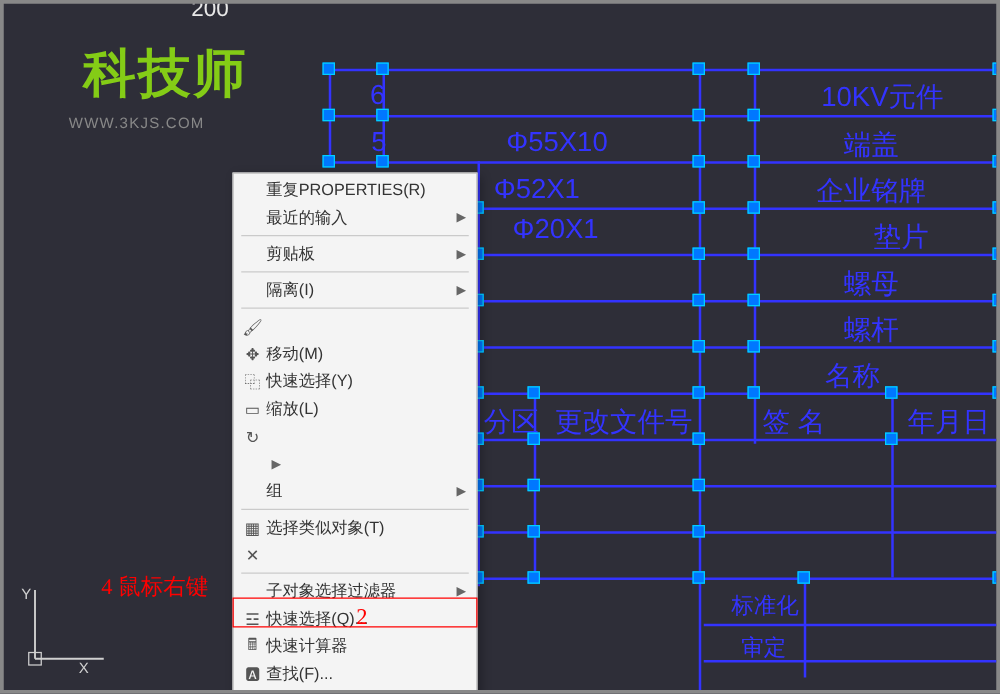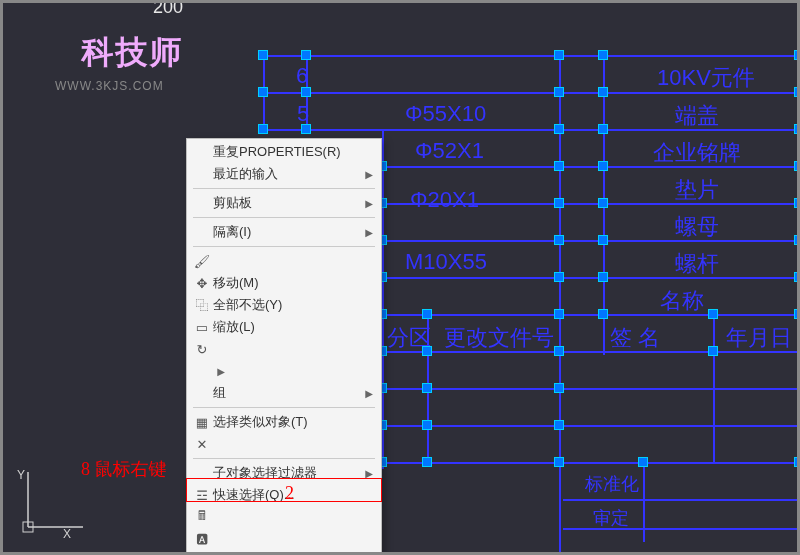--- a/index.html
+++ b/index.html
@@ -15,23 +15,23 @@
   .watermark {
     position: absolute;
     top: 28px;
     left: 52px;
     width: 155px;
     height: 70px;
     z-index: 5;
     text-align: center;
   }
   .watermark .logo {
-    font-size: 32px;
+    font-size: 42px;
     font-weight: bold;
-    color: #f0abfc;
+    color: #84cc16;
     letter-spacing: 2px;
   }
   .watermark .url {
     font-size: 12px;
     color: #888;
     text-align: left;
     letter-spacing: 1px;
     margin-top: 4px;
   }
   .drawing {
@@ -161,29 +161,28 @@
   <div class="vline" style="left:710px;top:311px;height:148px"></div>
   <div class="vline" style="left:796px;top:52px;height:500px"></div>
 
   <span class="cad-text" style="left:293px;top:60px">6</span>
   <span class="cad-text" style="left:654px;top:60px">10KV元件</span>
 
   <span class="cad-text" style="left:294px;top:98px">5</span>
   <span class="cad-text" style="left:402px;top:98px">Φ55X10</span>
   <span class="cad-text" style="left:672px;top:98px">端盖</span>
 
-  <span class="cad-text" style="left:412px;top:135px">Φ52X1</span>
+  <span class="cad-text" style="left:392px;top:135px">Φ52X1</span>
   <span class="cad-text" style="left:650px;top:135px">企业铭牌</span>
 
-  <span class="cad-text" style="left:407px;top:184px">Φ20X1</span>
-  <span class="cad-text" style="left:672px;top:172px">垫片</span>
+  <span class="cad-text" style="left:407px;top:167px">Φ20X1</span>
+  <span class="cad-text" style="left:696px;top:172px">垫片</span>
 
   <span class="cad-text" style="left:672px;top:209px">螺母</span>
 
-  <span class="cad-text" style="left:402px;top:246px">M10X55</span>
   <span class="cad-text" style="left:672px;top:246px">螺杆</span>
 
   <span class="cad-text" style="left:657px;top:283px">名称</span>
 
   <span class="cad-text" style="left:384px;top:320px">分区</span>
   <span class="cad-text" style="left:441px;top:320px">更改文件号</span>
   <span class="cad-text" style="left:607px;top:320px">签 名</span>
   <span class="cad-text" style="left:723px;top:320px">年月日</span>
 
   <span class="cad-text" style="left:582px;top:469px;font-size:18px">标准化</span>
@@ -271,21 +270,21 @@
       <span class="ico">🖌</span>
       <span class="arrow"></span>
     </div>
     <div class="ctx-item">
       <span class="ico">✥</span>
       <span class="lbl">移动(M)</span>
       <span class="arrow"></span>
     </div>
     <div class="ctx-item">
       <span class="ico">⿻</span>
-      <span class="lbl">全部不选(Y)</span>
+      <span class="lbl">快速选择(Y)</span>
       <span class="arrow"></span>
     </div>
     <div class="ctx-item">
       <span class="ico">▭</span>
       <span class="lbl">缩放(L)</span>
       <span class="arrow"></span>
     </div>
     <div class="ctx-item">
       <span class="ico">↻</span>
       <span class="arrow"></span>
@@ -315,30 +314,32 @@
       <span class="lbl">子对象选择过滤器</span>
       <span class="arrow">▶</span>
     </div>
     <div class="ctx-item">
       <span class="ico">☲</span>
       <span class="lbl">快速选择(Q)...</span>
       <span class="arrow"></span>
     </div>
     <div class="ctx-item">
       <span class="ico">🖩</span>
+      <span class="lbl">快速计算器</span>
       <span class="arrow"></span>
     </div>
     <div class="ctx-item">
       <span class="ico">🅰</span>
+      <span class="lbl">查找(F)...</span>
       <span class="arrow"></span>
     </div>
     <div class="ctx-sep"></div>
   </div>
 
-<div class="ann" style="left:78px;top:454px">8 鼠标右键</div>
+<div class="ann" style="left:78px;top:454px">4 鼠标右键</div>
 <div class="ann" style="left:282px;top:480px">2</div>
 <div class="red-box" style="left:183px;top:475px;width:196px;height:24px"></div>
 
 <svg class="ucs" viewBox="0 0 90 90">
   <line x1="15" y1="75" x2="70" y2="75" stroke="#d0d0d0" stroke-width="1.5"></line>
   <line x1="15" y1="75" x2="15" y2="20" stroke="#d0d0d0" stroke-width="1.5"></line>
   <rect x="10" y="70" width="10" height="10" fill="none" stroke="#d0d0d0" stroke-width="1"></rect>
   <text x="50" y="86" fill="#d0d0d0" font-size="12">X</text>
   <text x="4" y="27" fill="#d0d0d0" font-size="12">Y</text>
 </svg>

